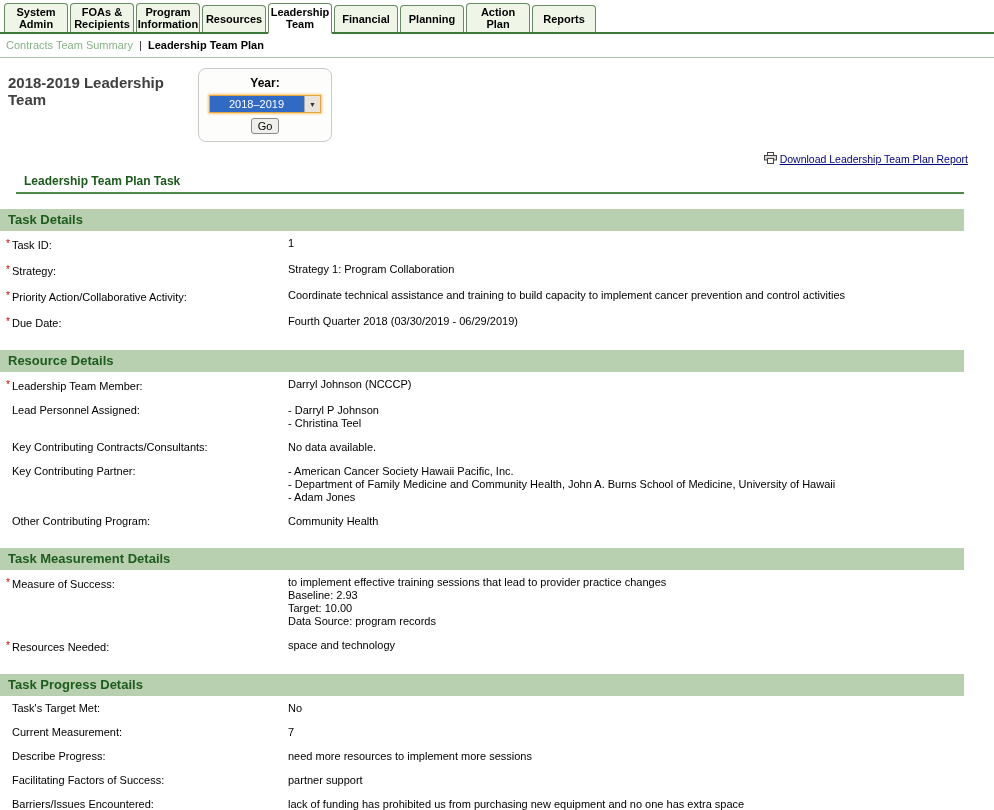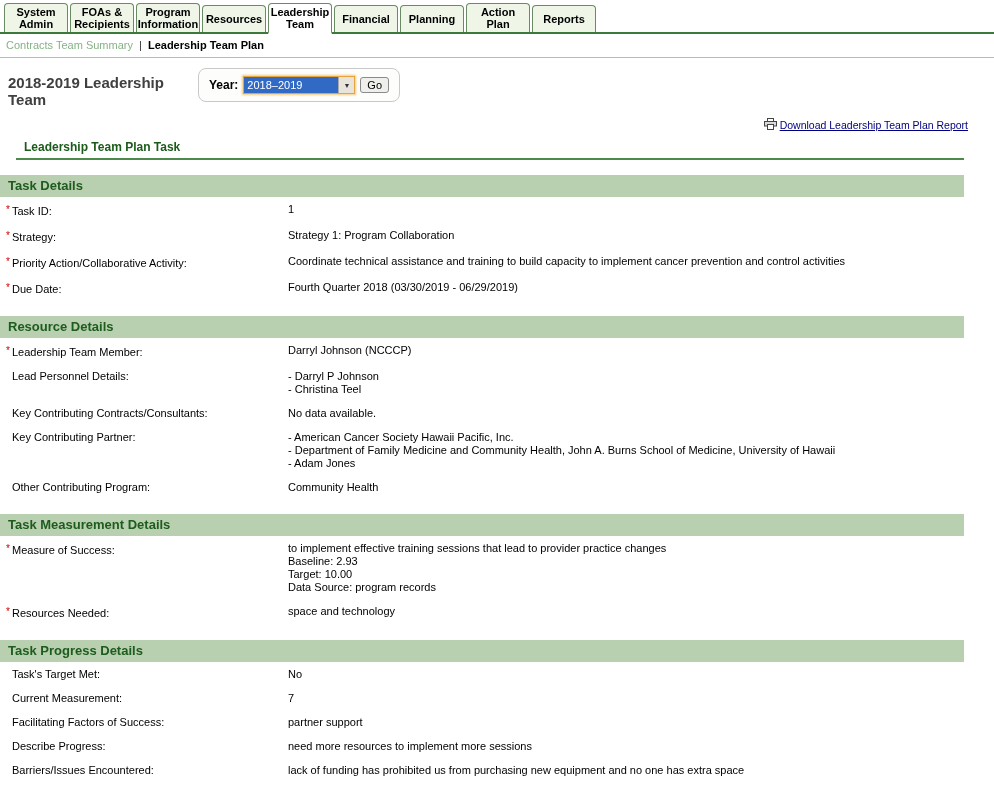--- a/index.html
+++ b/index.html
@@ -70,37 +70,38 @@
     color: #404040;
   }
   .year-box {
     display: flex;
     align-items: center;
     gap: 5px;
     border: 1px solid #c9c9c9;
     border-radius: 8px;
     background: #fdfdfc;
     padding: 7px 10px;
+    flex-direction: column;
   }
   .year-label { font-weight: bold; font-size: 12px; }
   .select {
     display: flex;
     align-items: stretch;
     width: 112px;
     height: 18px;
     border: 1px solid #e8a33d;
     box-shadow: 0 0 2px 1px #f5c97a;
     background: #ffffff;
     cursor: pointer;
   }
   .select-text {
     flex: 1;
     background: #316ac5;
     color: #ffffff;
-    padding: 2px 3px;
+    padding: 2px 19px;
     font-size: 11px;
     white-space: nowrap;
     overflow: hidden;
   }
   .select-arrow {
     width: 16px;
     background: #e8e4dc;
     border-left: 1px solid #aaa;
     display: flex;
     align-items: center;
@@ -260,21 +261,21 @@
           <div class="field-value">Fourth Quarter 2018 (03/30/2019 - 06/29/2019)</div>
         </div>
       </section>
       <section>
         <div class="section-bar">Resource Details</div>
         <div class="field-row">
           <div class="field-label"><span class="req">*</span><span>Leadership Team Member:</span></div>
           <div class="field-value">Darryl Johnson (NCCCP)</div>
         </div>
         <div class="field-row">
-          <div class="field-label"><span class="req"></span><span>Lead Personnel Details:</span></div>
+          <div class="field-label"><span class="req"></span><span>Lead Personnel Assigned:</span></div>
           <div class="field-value">- Darryl P Johnson
 - Christina Teel</div>
         </div>
         <div class="field-row">
           <div class="field-label"><span class="req"></span><span>Key Contributing Contracts/Consultants:</span></div>
           <div class="field-value">No data available.</div>
         </div>
         <div class="field-row">
           <div class="field-label"><span class="req"></span><span>Key Contributing Partner:</span></div>
           <div class="field-value">- American Cancer Society Hawaii Pacific, Inc.
@@ -304,26 +305,26 @@
         <div class="section-bar">Task Progress Details</div>
         <div class="field-row">
           <div class="field-label"><span class="req"></span><span>Task's Target Met:</span></div>
           <div class="field-value">No</div>
         </div>
         <div class="field-row">
           <div class="field-label"><span class="req"></span><span>Current Measurement:</span></div>
           <div class="field-value">7</div>
         </div>
         <div class="field-row">
+          <div class="field-label"><span class="req"></span><span>Describe Progress:</span></div>
+          <div class="field-value">need more resources to implement more sessions</div>
+        </div>
+        <div class="field-row">
           <div class="field-label"><span class="req"></span><span>Facilitating Factors of Success:</span></div>
           <div class="field-value">partner support</div>
-        </div>
-        <div class="field-row">
-          <div class="field-label"><span class="req"></span><span>Describe Progress:</span></div>
-          <div class="field-value">need more resources to implement more sessions</div>
         </div>
         <div class="field-row">
           <div class="field-label"><span class="req"></span><span>Barriers/Issues Encountered:</span></div>
           <div class="field-value">lack of funding has prohibited us from purchasing new equipment and no one has extra space</div>
         </div>
         <div class="field-row"></div>
       </section>
     </div>
 
 </div>

